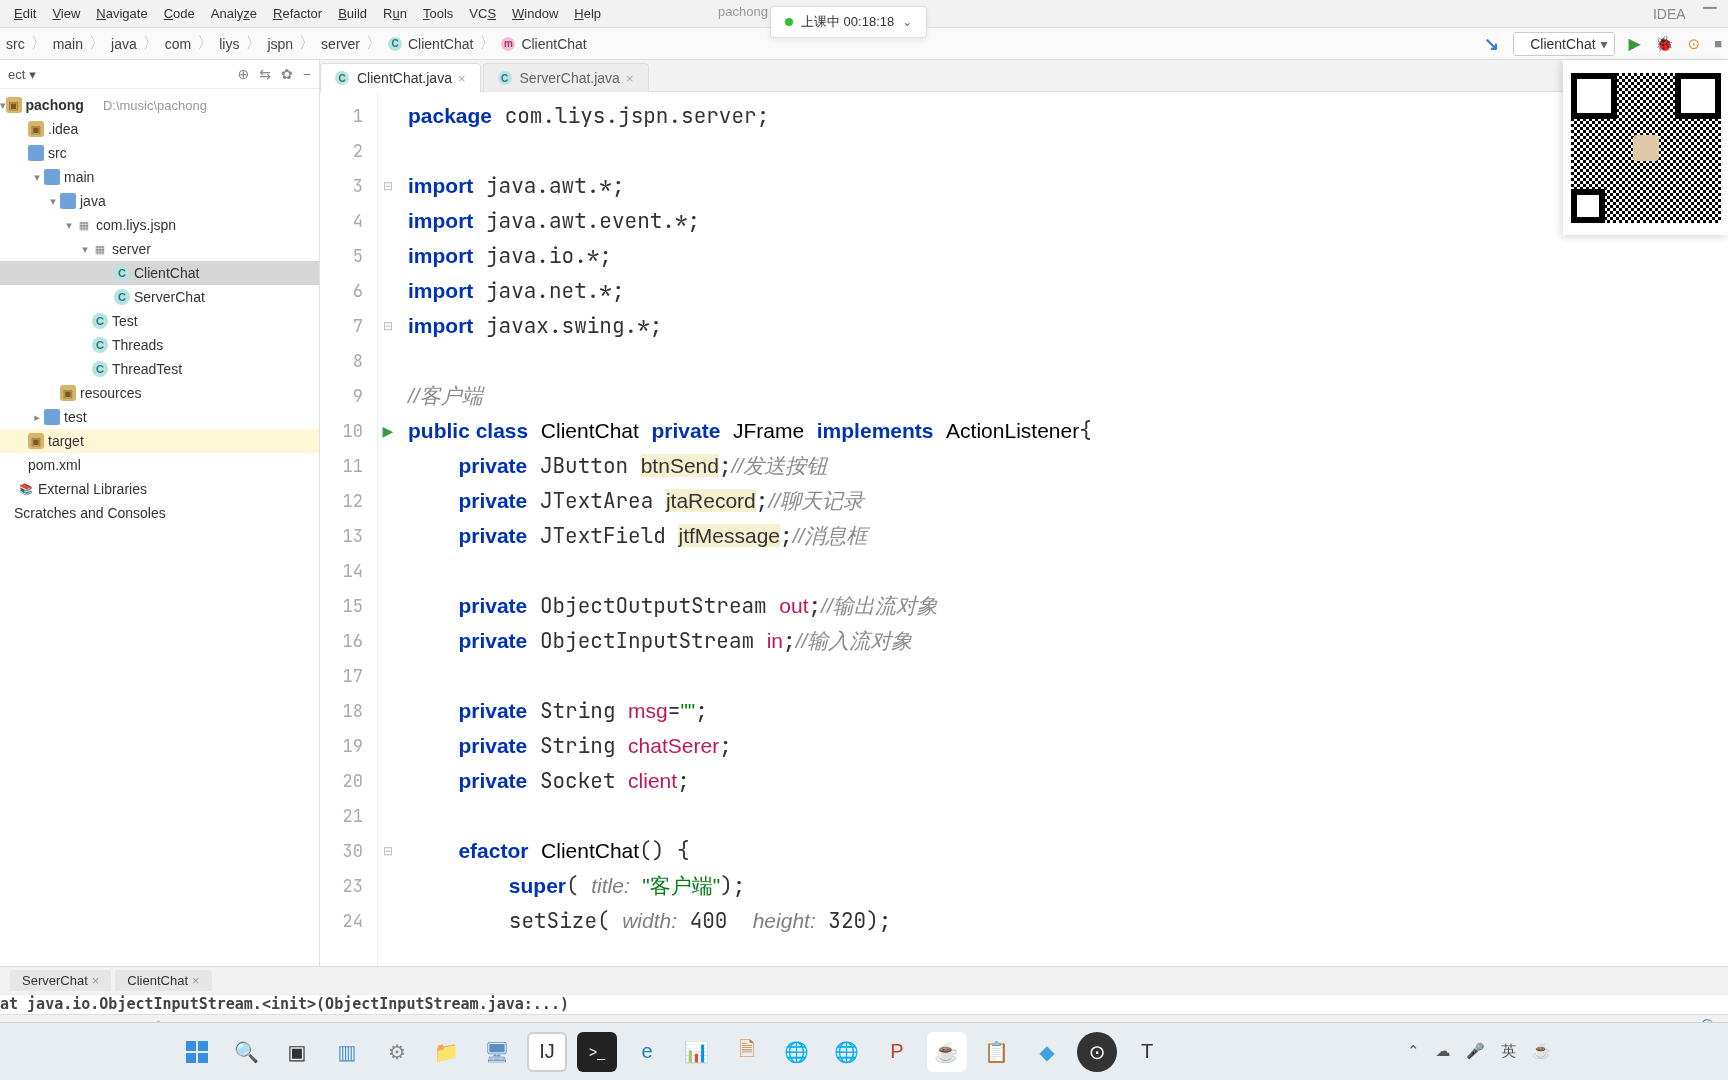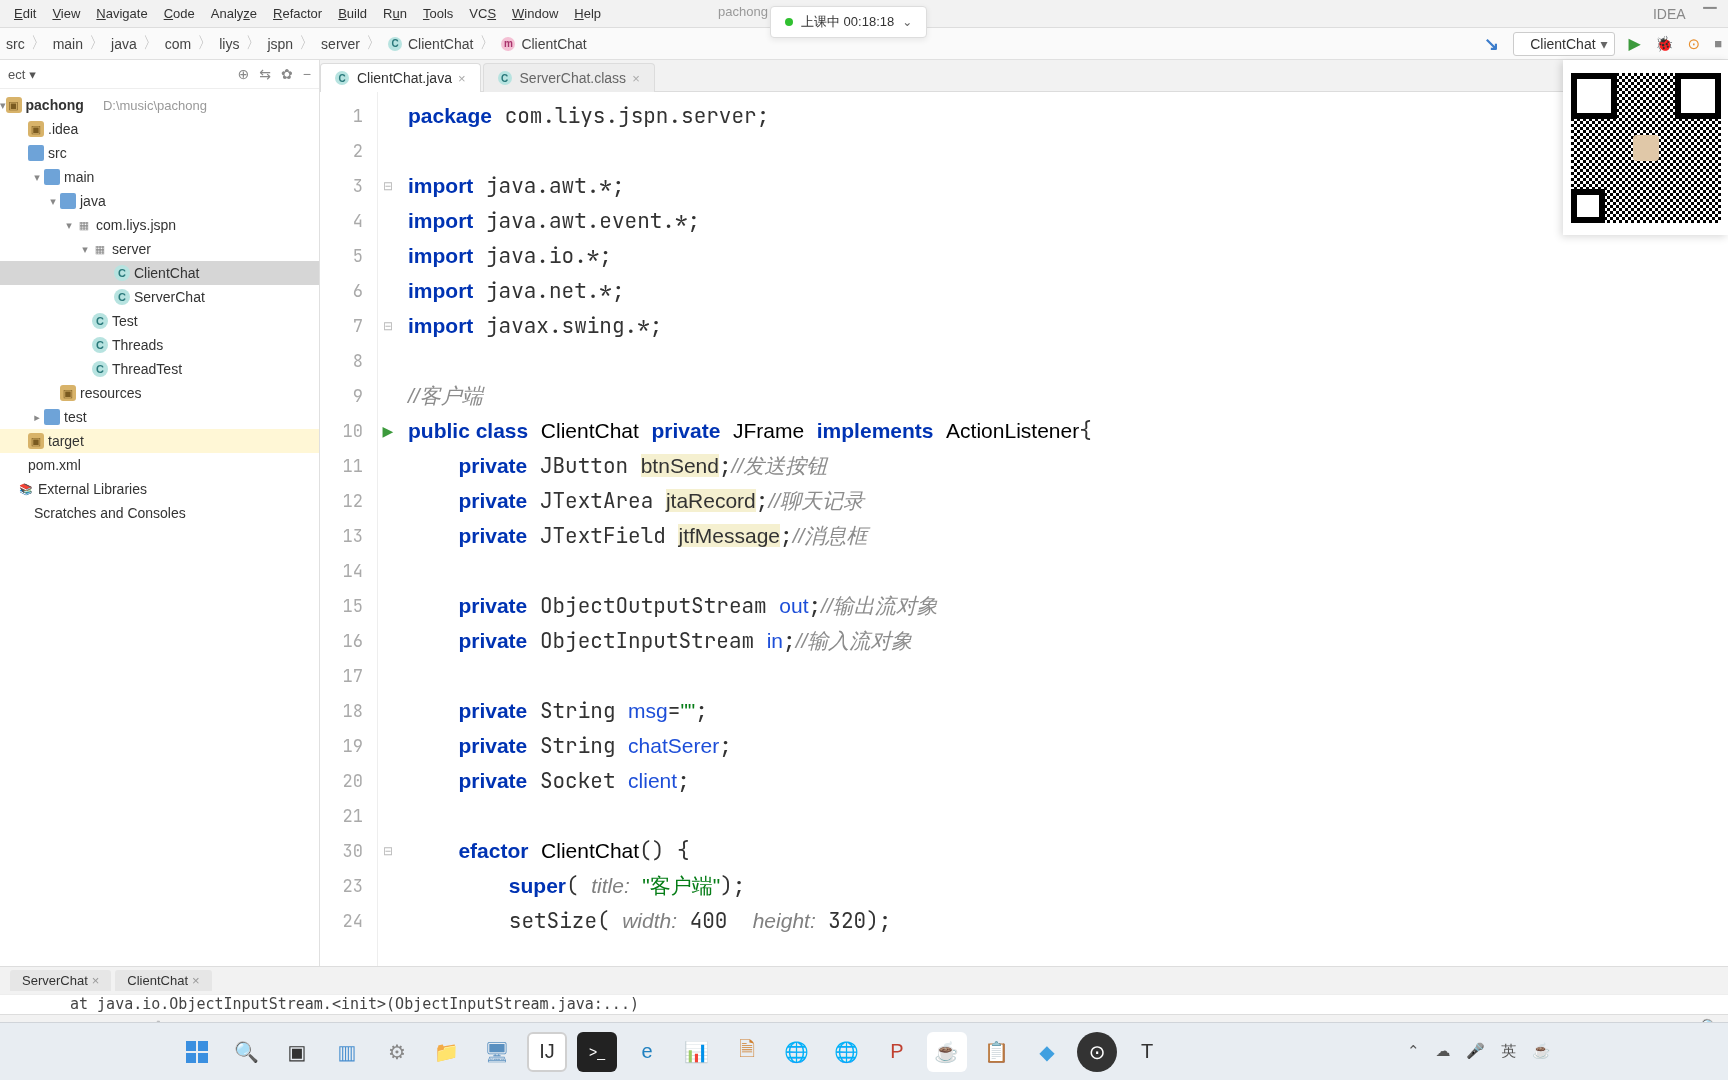--- a/index.html
+++ b/index.html
@@ -62,41 +62,41 @@
 .gutter { width: 58px; background:#fff; border-right:1px solid #eee; padding-top: 6px;}
 .gnum { height: 35px; display:flex; align-items:center; justify-content:flex-end; padding-right:14px; color:#aaa; font-family: "JetBrains Mono","Consolas",monospace; font-size:17px;}
 .fold-col { width: 20px; background:#fff; padding-top:6px;}
 .fold { height:35px; display:flex; align-items:center; justify-content:center; color:#bbb; font-size:12px;}
 .play-g { color:#3c9a3c; font-size:14px;}
 .code { flex:1; padding:6px 4px 0 10px; font-family: "JetBrains Mono","Consolas",monospace; font-size:21px; line-height:35px; white-space: pre;}
 .kw { color:#0033b3; font-weight: bold;}
 .type { color:#000;}
 .cmnt { color:#8c8c8c; font-style: italic;}
 .str { color:#067d17;}
-.fname { color:#1d4ed8;}
+.fname { color:#be185d;}
 .warn-hl { background:#f5f0d0;}
 .param { color:#808080; font-style:italic;}
 
 
 .qr-box { position:absolute; right: 0; top: 60px; width: 165px; height: 175px; background:#fff; box-shadow: -2px 2px 8px rgba(0,0,0,.15); display:flex; align-items:center; justify-content:center; z-index:5;}
 .qr { width: 150px; height: 150px; background:
   repeating-linear-gradient(0deg,#000 0 3px,#fff 3px 6px),
   repeating-linear-gradient(90deg,#000 0 3px,#fff 3px 6px);
   background-blend-mode: difference;
   position:relative;}
 .qr::before,.qr::after{content:"";position:absolute;width:34px;height:34px;background:#fff;border:6px solid #000;}
 .qr::before{top:0;left:0;}
 .qr::after{top:0;right:0;}
 .qr .bl{position:absolute;bottom:0;left:0;width:34px;height:34px;background:#fff;border:6px solid #000;}
 .qr .face{position:absolute;top:62px;left:62px;width:26px;height:26px;background:#e0c8a8;border-radius:4px;}
 
 
 .runbar { height: 28px; background:#f2f2f2; border-top:1px solid #ddd; display:flex; align-items:center; padding:0 10px; gap:4px;}
 .runtab { padding: 3px 12px; background:#e6e6e6; border-radius:3px 3px 0 0; font-size:13px; display:flex; align-items:center; gap:4px;}
-.truncated-line { height: 20px; overflow:hidden; background:#fff; border-top:1px solid #eee; font-family: monospace; color:#444; padding-left:70px; font-size:15px;}
+.truncated-line { height: 20px; overflow:hidden; background:#fff; border-top:1px solid #eee; font-family: monospace; color:#444; font-size:15px;font-weight:bold;}
 
 
 .toolbar-bottom { height: 26px; background:#f2f2f2; border-top:1px solid #ddd; display:flex; align-items:center; padding:0 8px; gap:18px; font-size:13px; color:#555;}
 .toolbar-bottom .right { margin-left:auto; display:flex; gap:14px; align-items:center;}
 .toolbar-bottom .srch { color:#888; font-size:16px;}
 
 
 .statusbar { height: 26px; background:#f6f6f6; border-top:1px solid #ddd; display:flex; align-items:center; justify-content:flex-end; padding:0 14px; gap:20px; font-size:13px; color:#666;}
 
 
@@ -257,37 +257,37 @@
         </div>
         <div class="tree-row" style="padding-left: 14px;">
           <span class="tw" style="width:14px"></span>
           <span>pom.xml</span>
         </div>
         <div class="tree-row" style="padding-left: 4px;">
           <span class="tw" style="width:14px"></span>
           <span class="ticon lib">📚</span>
           <span>External Libraries</span>
         </div>
-        <div class="tree-row" style="padding-left: 20px;">
+        <div class="tree-row" style="padding-left: 0;">
           <span class="tw" style="width:14px"></span>
           <span>Scratches and Consoles</span>
         </div>
       </div>
   </div>
 
   <div class="editor-wrap">
     <div class="tabs">
       <div class="tab">
         <span class="crumb-icon c">C</span>
         <span>ClientChat.java</span>
         <span class="close">×</span>
       </div>
       <div class="tab inactive">
         <span class="crumb-icon c">C</span>
-        <span>ServerChat.class</span>
+        <span>ServerChat.java</span>
         <span class="close">×</span>
       </div>
     </div>
     <div class="editor-body">
       <div class="gutter" id="gutter">
           <div class="gnum">1</div>
           <div class="gnum">2</div>
           <div class="gnum">3</div>
           <div class="gnum">4</div>
           <div class="gnum">5</div>

